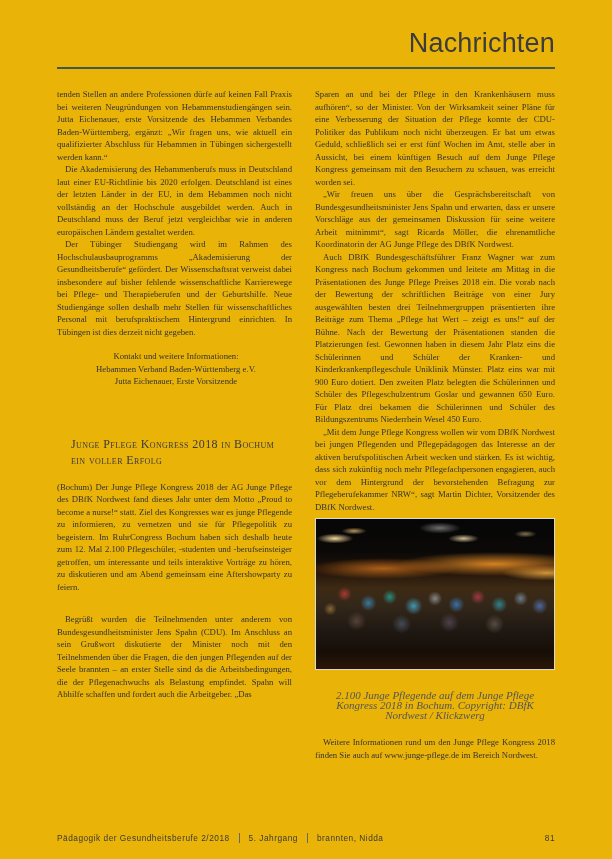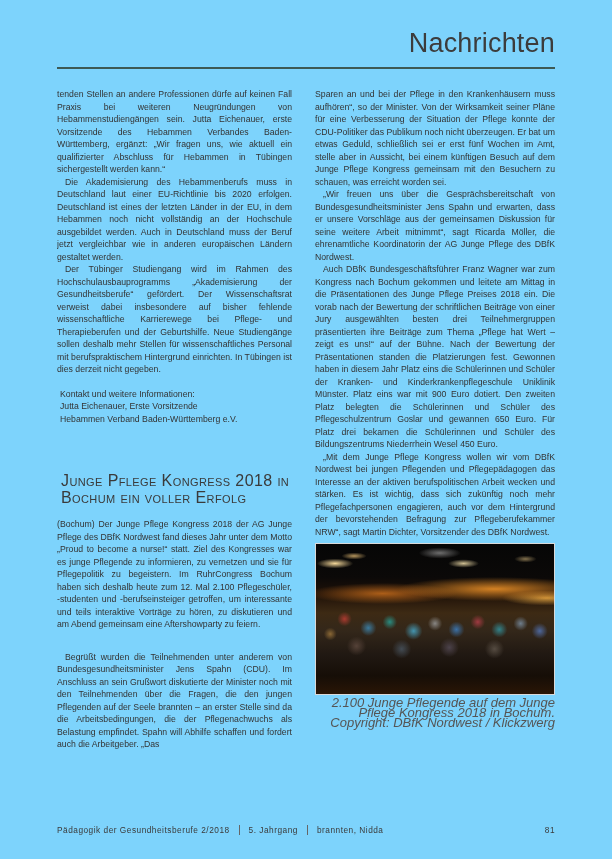--- a/index.html
+++ b/index.html
@@ -1,19 +1,19 @@
 <!DOCTYPE html>
 <html><head>
 <meta charset="utf-8">
 <style>
   html,body{margin:0;padding:0;background:#ffffff;}
   .page{
     position:relative;
     width:612px;height:859px;
-    background:#7dd3fc;
+    background:#eab308;
     font-family:"Liberation Sans","DejaVu Sans",sans-serif;
     color:#333;
     overflow:hidden;
     box-sizing:border-box;
   }
   .header{
     position:absolute;top:28px;left:57px;right:57px;
   }
   .page-title{
     text-align:right;
@@ -28,40 +28,41 @@
     height:2px;
     background:#3d5954;
   }
   .columns{
     position:absolute;
     top:88px;left:57px;right:57px;
     height:714px;
     display:flex;
     gap:23px;
     overflow:hidden;
+    font-family:Liberation Serif, serif;
   }
   .col{
     width:242px;
     font-size:8.7px;
     line-height:12.5px;
     text-align:justify;
     hyphens:auto;
   }
   .para{margin:0;text-indent:8px;}
   .para.no-indent{text-indent:0;}
   .gap-before{margin-top:20px;}
   .contact{
     margin:12px 0 0 3px;
-    text-align:left;
+    text-align:center;
   }
   .contact div{white-space:nowrap;}
   .section-heading{
-    margin:48px 0 12px 4px;
+    margin:48px 0 12px 14px;
     font-variant:small-caps;
-    font-size:16px;
+    font-size:12px;
     line-height:16.5px;
     letter-spacing:0.4px;
     font-weight:normal;
     color:#3a3a3a;
     text-align:left;
   }
   .photo{
     margin-top:5px;
     width:240px;height:152px;
     border:1px solid #d9d9d9;
@@ -86,31 +87,31 @@
       radial-gradient(circle 9px at 86% 53%, rgba(120,140,160,0.85), rgba(120,140,160,0) 80%),
       radial-gradient(circle 10px at 94% 58%, rgba(80,110,170,0.9), rgba(80,110,170,0) 80%),
       radial-gradient(circle 8px at 6% 60%, rgba(160,120,60,0.8), rgba(160,120,60,0) 80%),
       radial-gradient(circle 12px at 17% 68%, rgba(90,70,60,0.9), rgba(90,70,60,0) 80%),
       radial-gradient(circle 12px at 36% 70%, rgba(70,80,90,0.9), rgba(70,80,90,0) 80%),
       radial-gradient(circle 12px at 56% 69%, rgba(80,70,80,0.9), rgba(80,70,80,0) 80%),
       radial-gradient(circle 12px at 75% 70%, rgba(90,80,70,0.9), rgba(90,80,70,0) 80%),
       linear-gradient(180deg, #060606 0%, #0b0908 22%, #201208 34%, #3d2a14 46%, #33271a 58%, #201812 74%, #160e07 88%, #2a1606 100%);
   }
   .caption{
-    margin-top:3px;
-    font-size:13px;
+    margin-top:20px;
+    font-size:11px;
     line-height:10px;
     font-style:italic;
     color:#555;
-    text-align:right;
+    text-align:center;
   }
   .closing{margin-top:16px;}
   .footer{
     position:absolute;
-    left:57px;right:57px;bottom:24px;
+    left:57px;right:57px;bottom:16px;
     display:flex;
     align-items:center;
     font-size:8.3px;
     letter-spacing:0.5px;
     color:#3a3a3a;
     margin-top:10px;
   }
   .footer .divider{
     display:inline-block;
     width:1px;height:10px;
@@ -131,39 +132,40 @@
 
   <div class="columns">
 
     <div class="col">
       <p class="para no-indent">tenden Stellen an andere Professionen dürfe auf keinen Fall Praxis bei weiteren Neugründungen von Hebammenstudiengängen sein. Jutta Eichenauer, erste Vorsitzende des Hebammen Verbandes Baden-Württemberg, ergänzt: „Wir fragen uns, wie aktuell ein qualifizierter Abschluss für Hebammen in Tübingen sichergestellt werden kann.“</p>
       <p class="para">Die Akademisierung des Hebammenberufs muss in Deutschland laut einer EU-Richtlinie bis 2020 erfolgen. Deutschland ist eines der letzten Länder in der EU, in dem Hebammen noch nicht vollständig an der Hochschule ausgebildet werden. Auch in Deutschland muss der Beruf jetzt vergleichbar wie in anderen europäischen Ländern gestaltet werden.</p>
       <p class="para">Der Tübinger Studiengang wird im Rahmen des Hochschulausbauprogramms „Akademisierung der Gesundheitsberufe“ gefördert. Der Wissenschaftsrat verweist dabei insbesondere auf bisher fehlende wissenschaftliche Karrierewege bei Pflege- und Therapieberufen und der Geburtshilfe. Neue Studiengänge sollen deshalb mehr Stellen für wissenschaftliches Personal mit berufspraktischem Hintergrund einrichten. In Tübingen ist dies derzeit nicht gegeben.</p>
 
       <div class="contact">
         <div>Kontakt und weitere Informationen:</div>
+        <div>Hebammen Verband Baden-Württemberg e.V.</div>
         <div>Jutta Eichenauer, Erste Vorsitzende</div>
-        <div>Hebammen Verband Baden-Württemberg e.V.</div>
       </div>
 
       <h2 class="section-heading">Junge Pflege Kongress 2018 in Bochum ein voller Erfolg</h2>
 
       <p class="para no-indent">(Bochum) Der Junge Pflege Kongress 2018 der AG Junge Pflege des DBfK Nordwest fand dieses Jahr unter dem Motto „Proud to become a nurse!“ statt. Ziel des Kongresses war es junge Pflegende zu informieren, zu vernetzen und sie für Pflegepolitik zu begeistern. Im RuhrCongress Bochum haben sich deshalb heute zum 12. Mal 2.100 Pflegeschüler, -studenten und -berufseinsteiger getroffen, um interessante und teils interaktive Vorträge zu hören, zu diskutieren und am Abend gemeinsam eine Aftershowparty zu feiern.</p>
       <p class="para gap-before">Begrüßt wurden die Teilnehmenden unter anderem von Bundesgesundheitsminister Jens Spahn (CDU). Im Anschluss an sein Grußwort diskutierte der Minister noch mit den Teilnehmenden über die Fragen, die den jungen Pflegenden auf der Seele brannten – an erster Stelle sind da die Arbeitsbedingungen, die der Pflegenachwuchs als Belastung empfindet. Spahn will Abhilfe schaffen und fordert auch die Arbeitgeber. „Das</p>
     </div>
 
     <div class="col">
       <p class="para no-indent">Sparen an und bei der Pflege in den Krankenhäusern muss aufhören“, so der Minister. Von der Wirksamkeit seiner Pläne für eine Verbesserung der Situation der Pflege konnte der CDU-Politiker das Publikum noch nicht überzeugen. Er bat um etwas Geduld, schließlich sei er erst fünf Wochen im Amt, stelle aber in Aussicht, bei einem künftigen Besuch auf dem Junge Pflege Kongress gemeinsam mit den Besuchern zu schauen, was erreicht worden sei.</p>
       <p class="para">„Wir freuen uns über die Gesprächsbereitschaft von Bundesgesundheitsminister Jens Spahn und erwarten, dass er unsere Vorschläge aus der gemeinsamen Diskussion für seine weitere Arbeit mitnimmt“, sagt Ricarda Möller, die ehrenamtliche Koordinatorin der AG Junge Pflege des DBfK Nordwest.</p>
       <p class="para">Auch DBfK Bundesgeschäftsführer Franz Wagner war zum Kongress nach Bochum gekommen und leitete am Mittag in die Präsentationen des Junge Pflege Preises 2018 ein. Die vorab nach der Bewertung der schriftlichen Beiträge von einer Jury ausgewählten besten drei Teilnehmergruppen präsentierten ihre Beiträge zum Thema „Pflege hat Wert – zeigt es uns!“ auf der Bühne. Nach der Bewertung der Präsentationen standen die Platzierungen fest. Gewonnen haben in diesem Jahr Platz eins die Schülerinnen und Schüler der Kranken- und Kinderkrankenpflegeschule Uniklinik Münster. Platz eins war mit 900 Euro dotiert. Den zweiten Platz belegten die Schülerinnen und Schüler des Pflegeschulzentrum Goslar und gewannen 650 Euro. Für Platz drei bekamen die Schülerinnen und Schüler des Bildungszentrums Niederrhein Wesel 450 Euro.</p>
       <p class="para">„Mit dem Junge Pflege Kongress wollen wir vom DBfK Nordwest bei jungen Pflegenden und Pflegepädagogen das Interesse an der aktiven berufspolitischen Arbeit wecken und stärken. Es ist wichtig, dass sich zukünftig noch mehr Pflegefachpersonen engagieren, auch vor dem Hintergrund der bevorstehenden Befragung zur Pflegeberufekammer NRW“, sagt Martin Dichter, Vorsitzender des DBfK Nordwest.</p>
 
       <div class="photo"></div>
       <div class="caption">2.100 Junge Pflegende auf dem Junge Pflege Kongress 2018 in Bochum. Copyright: DBfK Nordwest / Klickzwerg</div>
 
+      <p class="para closing">Weitere Informationen rund um den Junge Pflege Kongress 2018 finden Sie auch auf www.junge-pflege.de im Bereich Nordwest.</p>
     </div>
 
   </div>
 
   <div class="footer">
     <span>Pädagogik der Gesundheitsberufe 2/2018</span>
     <span class="divider"></span>
     <span>5. Jahrgang</span>
     <span class="divider"></span>
     <span>brannten, Nidda</span>

